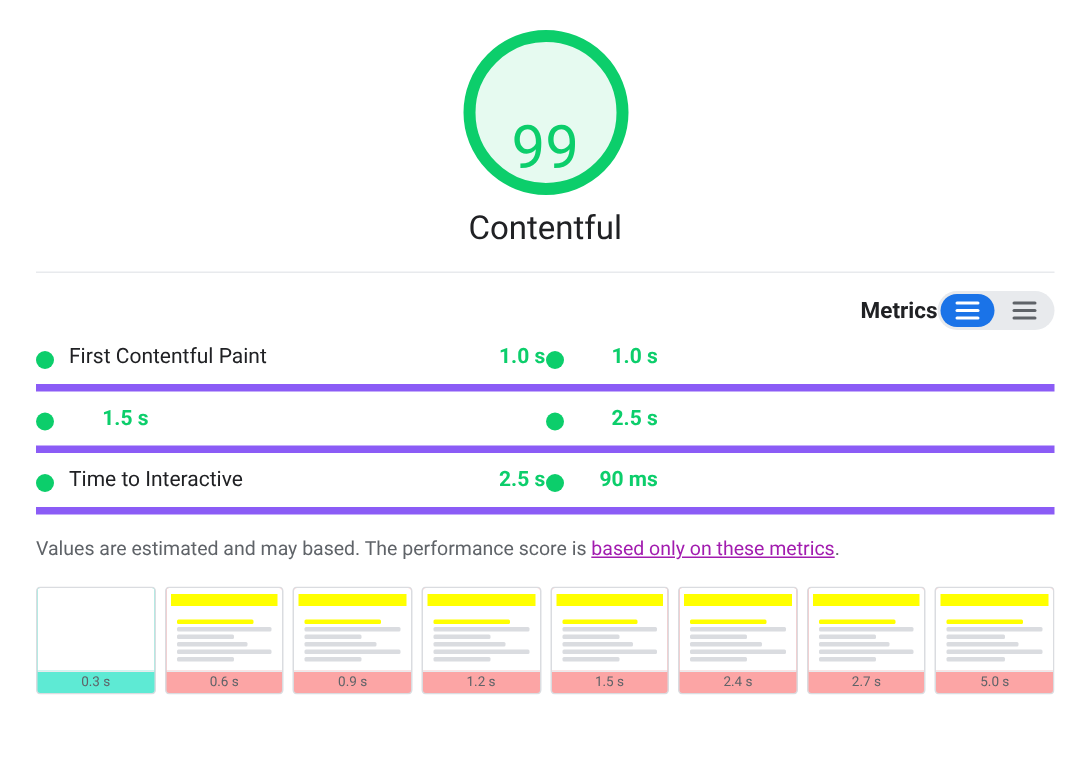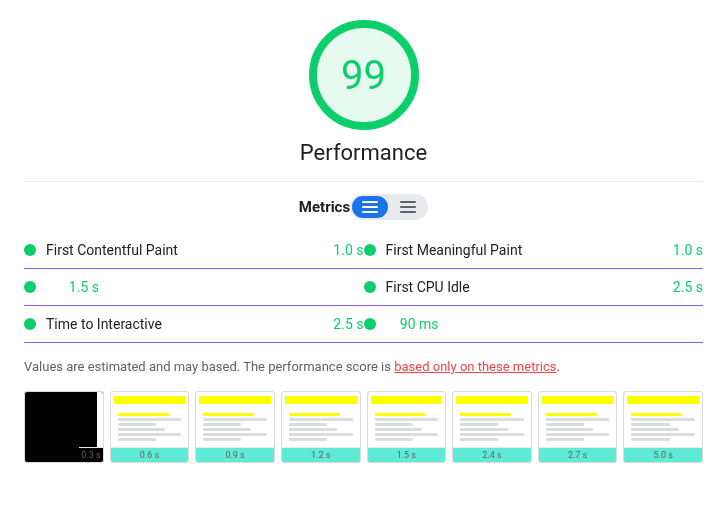--- a/index.html
+++ b/index.html
@@ -19,42 +19,41 @@
       margin-bottom: 16px;
     }
 
     .score-circle {
       width: 110px;
       height: 110px;
       border-radius: 50%;
       border: 8px solid #0cce6b;
       background: #e6faf0;
       display: flex;
-      align-items: center;
+      align-items: flex-end;
       justify-content: center;
       margin-bottom: 10px;
     }
 
     .score-number {
       font-size: 40px;
       font-weight: 400;
       color: #0cce6b;
     }
 
     .score-label {
       font-size: 22px;
       font-weight: 400;
       color: #202124;
     }
 
     .metrics-header {
       display: flex;
       align-items: center;
-      justify-content: center;
-      margin-bottom: 12px;
+      justify-content: flex-end;
       border-top: 1px solid #e8eaed;
       padding-top: 12px;
     }
 
     .metrics-title {
       font-size: 15px;
       font-weight: 700;
       color: #202124;
     }
 
@@ -106,82 +105,81 @@
     }
 
     .metrics-grid {
       display: grid;
       grid-template-columns: 1fr 1fr;
       gap: 0;
     }
 
     .metric-row {
       display: flex;
-      align-items: center;
+      align-items: flex-end;
       padding: 10px 0;
-      border-bottom: 1px solid #8b5cf6;
+      border-bottom: 5px solid #8b5cf6;
     }
 
     .metric-dot {
       width: 12px;
       height: 12px;
       border-radius: 50%;
       background: #0cce6b;
       margin-right: 10px;
       flex-shrink: 0;
     }
 
     .metric-name {
       font-size: 14px;
       color: #202124;
       flex: 1;
     }
 
     .metric-value {
       font-size: 14px;
       color: #0cce6b;
-      font-weight: 400;
+      font-weight: 700;
       margin-left: 8px;
       text-align: right;
       min-width: 45px;
     }
 
     .metrics-note {
       font-size: 13px;
       color: #5f6368;
       margin-top: 14px;
       margin-bottom: 14px;
       line-height: 1.5;
     }
 
     .metrics-note a {
-      color: #ef4444;
+      color: #a21caf;
     }
 
     .filmstrip {
       display: flex;
       gap: 6px;
       overflow: hidden;
       margin-top: 4px;
     }
 
     .filmstrip-frame {
       flex: 1;
       border: 1px solid #dadce0;
       border-radius: 3px;
-      background: #5eead4;
+      background: #fca5a5;
       min-height: 70px;
       display: flex;
       flex-direction: column;
       overflow: hidden;
     }
 
     .filmstrip-frame:first-child {
-      background: #000000;
-      align-items: flex-end;
+      background: #5eead4;
     }
 
     .frame-content {
       flex: 1;
       background: #fff;
       position: relative;
       min-height: 55px;
       display: flex;
       flex-direction: column;
       padding: 4px 3px;
@@ -219,21 +217,21 @@
       border-top: 1px solid #e8eaed;
     }
   </style>
 </head>
 <body>
 
 <div class="score-section">
   <div class="score-circle">
     <span class="score-number">99</span>
   </div>
-  <span class="score-label">Performance</span>
+  <span class="score-label">Contentful</span>
 </div>
 
 <div class="metrics-header">
   <span class="metrics-title">Metrics</span>
   <div class="view-toggle">
     <button class="toggle-btn active">
       <div class="toggle-icon">
         <div class="line"></div>
         <div class="line"></div>
         <div class="line"></div>
@@ -250,30 +248,28 @@
 </div>
 
 <div class="metrics-grid" id="metrics-grid">
 <div class="metric-row">
       <div class="metric-dot"></div>
       <span class="metric-name">First Contentful Paint</span>
       <span class="metric-value">1.0 s</span>
     </div>
     <div class="metric-row">
       <div class="metric-dot"></div>
-      <span class="metric-name">First Meaningful Paint</span>
       <span class="metric-value">1.0 s</span>
     </div>
     <div class="metric-row">
       <div class="metric-dot"></div>
       <span class="metric-value">1.5 s</span>
     </div>
     <div class="metric-row">
       <div class="metric-dot"></div>
-      <span class="metric-name">First CPU Idle</span>
       <span class="metric-value">2.5 s</span>
     </div>
     <div class="metric-row">
       <div class="metric-dot"></div>
       <span class="metric-name">Time to Interactive</span>
       <span class="metric-value">2.5 s</span>
     </div>
     <div class="metric-row">
       <div class="metric-dot"></div>
       <span class="metric-value">90 ms</span>

